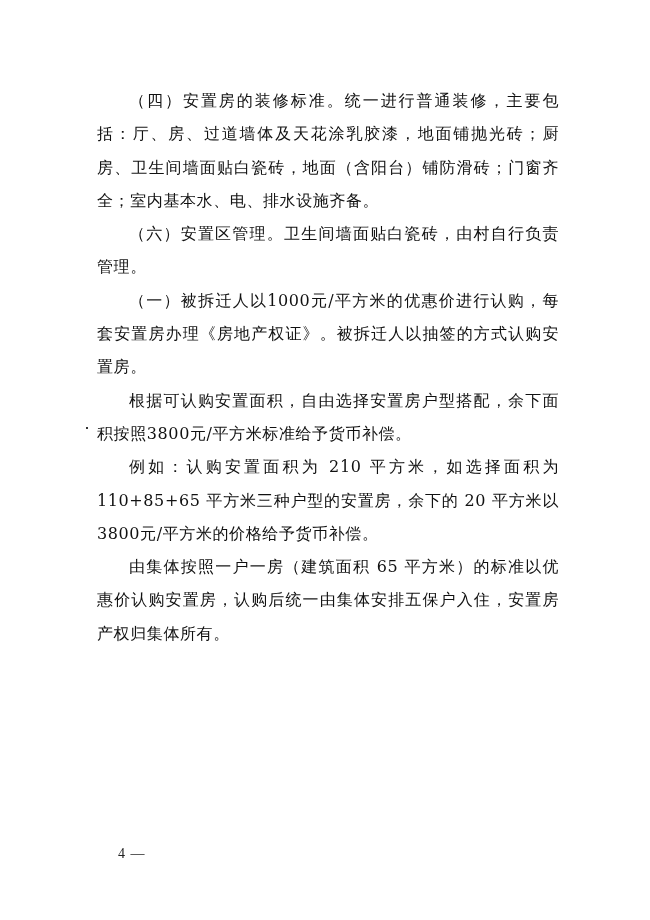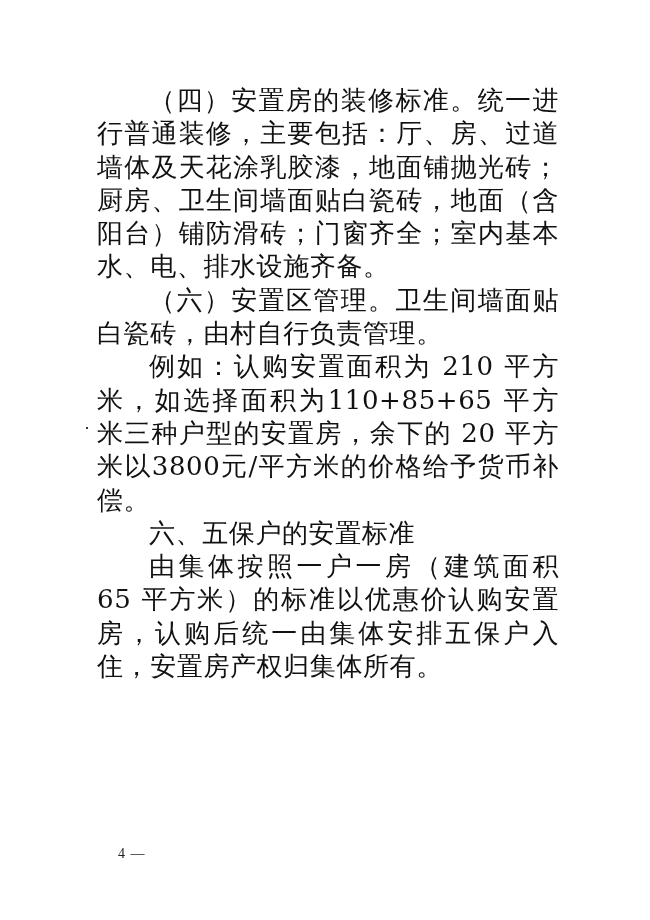--- a/index.html
+++ b/index.html
@@ -15,21 +15,21 @@
       font-family: "DejaVu Serif", "Liberation Serif", serif;
       color: #111111;
     }
     .page {
       position: absolute;
       left: 97px;
       top: 84px;
       width: 462px;
     }
     .para {
-      font-size: 26px;
+      font-size: 16px;
       line-height: 33.3px;
       margin: 0;
       text-align: justify;
       text-align-last: left;
       letter-spacing: 0.6px;
     }
     .indent { text-indent: 2em; }
     .page-number {
       position: absolute;
       left: 118px;
@@ -47,21 +47,22 @@
       height: 2px;
       background: #333;
     }
   </style>
 </head>
 <body>
 
 <div class="page">
   <p class="para indent">（四）安置房的装修标准。统一进行普通装修，主要包括：厅、房、过道墙体及天花涂乳胶漆，地面铺抛光砖；厨房、卫生间墙面贴白瓷砖，地面（含阳台）铺防滑砖；门窗齐全；室内基本水、电、排水设施齐备。</p>
   <p class="para indent">（六）安置区管理。卫生间墙面贴白瓷砖，由村自行负责管理。</p>
+  <p class="para indent">（一）被拆迁人以1000元/平方米的优惠价进行认购，每套安置房办理《房地产权证》。被拆迁人以抽签的方式认购安置房。</p>
+  <p class="para indent">根据可认购安置面积，自由选择安置房户型搭配，余下面积按照3800元/平方米标准给予货币补偿。</p>
   <p class="para indent">例如：认购安置面积为 210 平方米，如选择面积为110+85+65 平方米三种户型的安置房，余下的 20 平方米以3800元/平方米的价格给予货币补偿。</p>
-  <p class="para indent">六、五保户的安置标准</p>
   <p class="para indent">由集体按照一户一房（建筑面积 65 平方米）的标准以优惠价认购安置房，认购后统一由集体安排五保户入住，安置房产权归集体所有。</p>
 
 </div>
 
 <div class="margin-dot"></div>
 
 <div class="page-number">4 —</div>
 
 </body></html>

